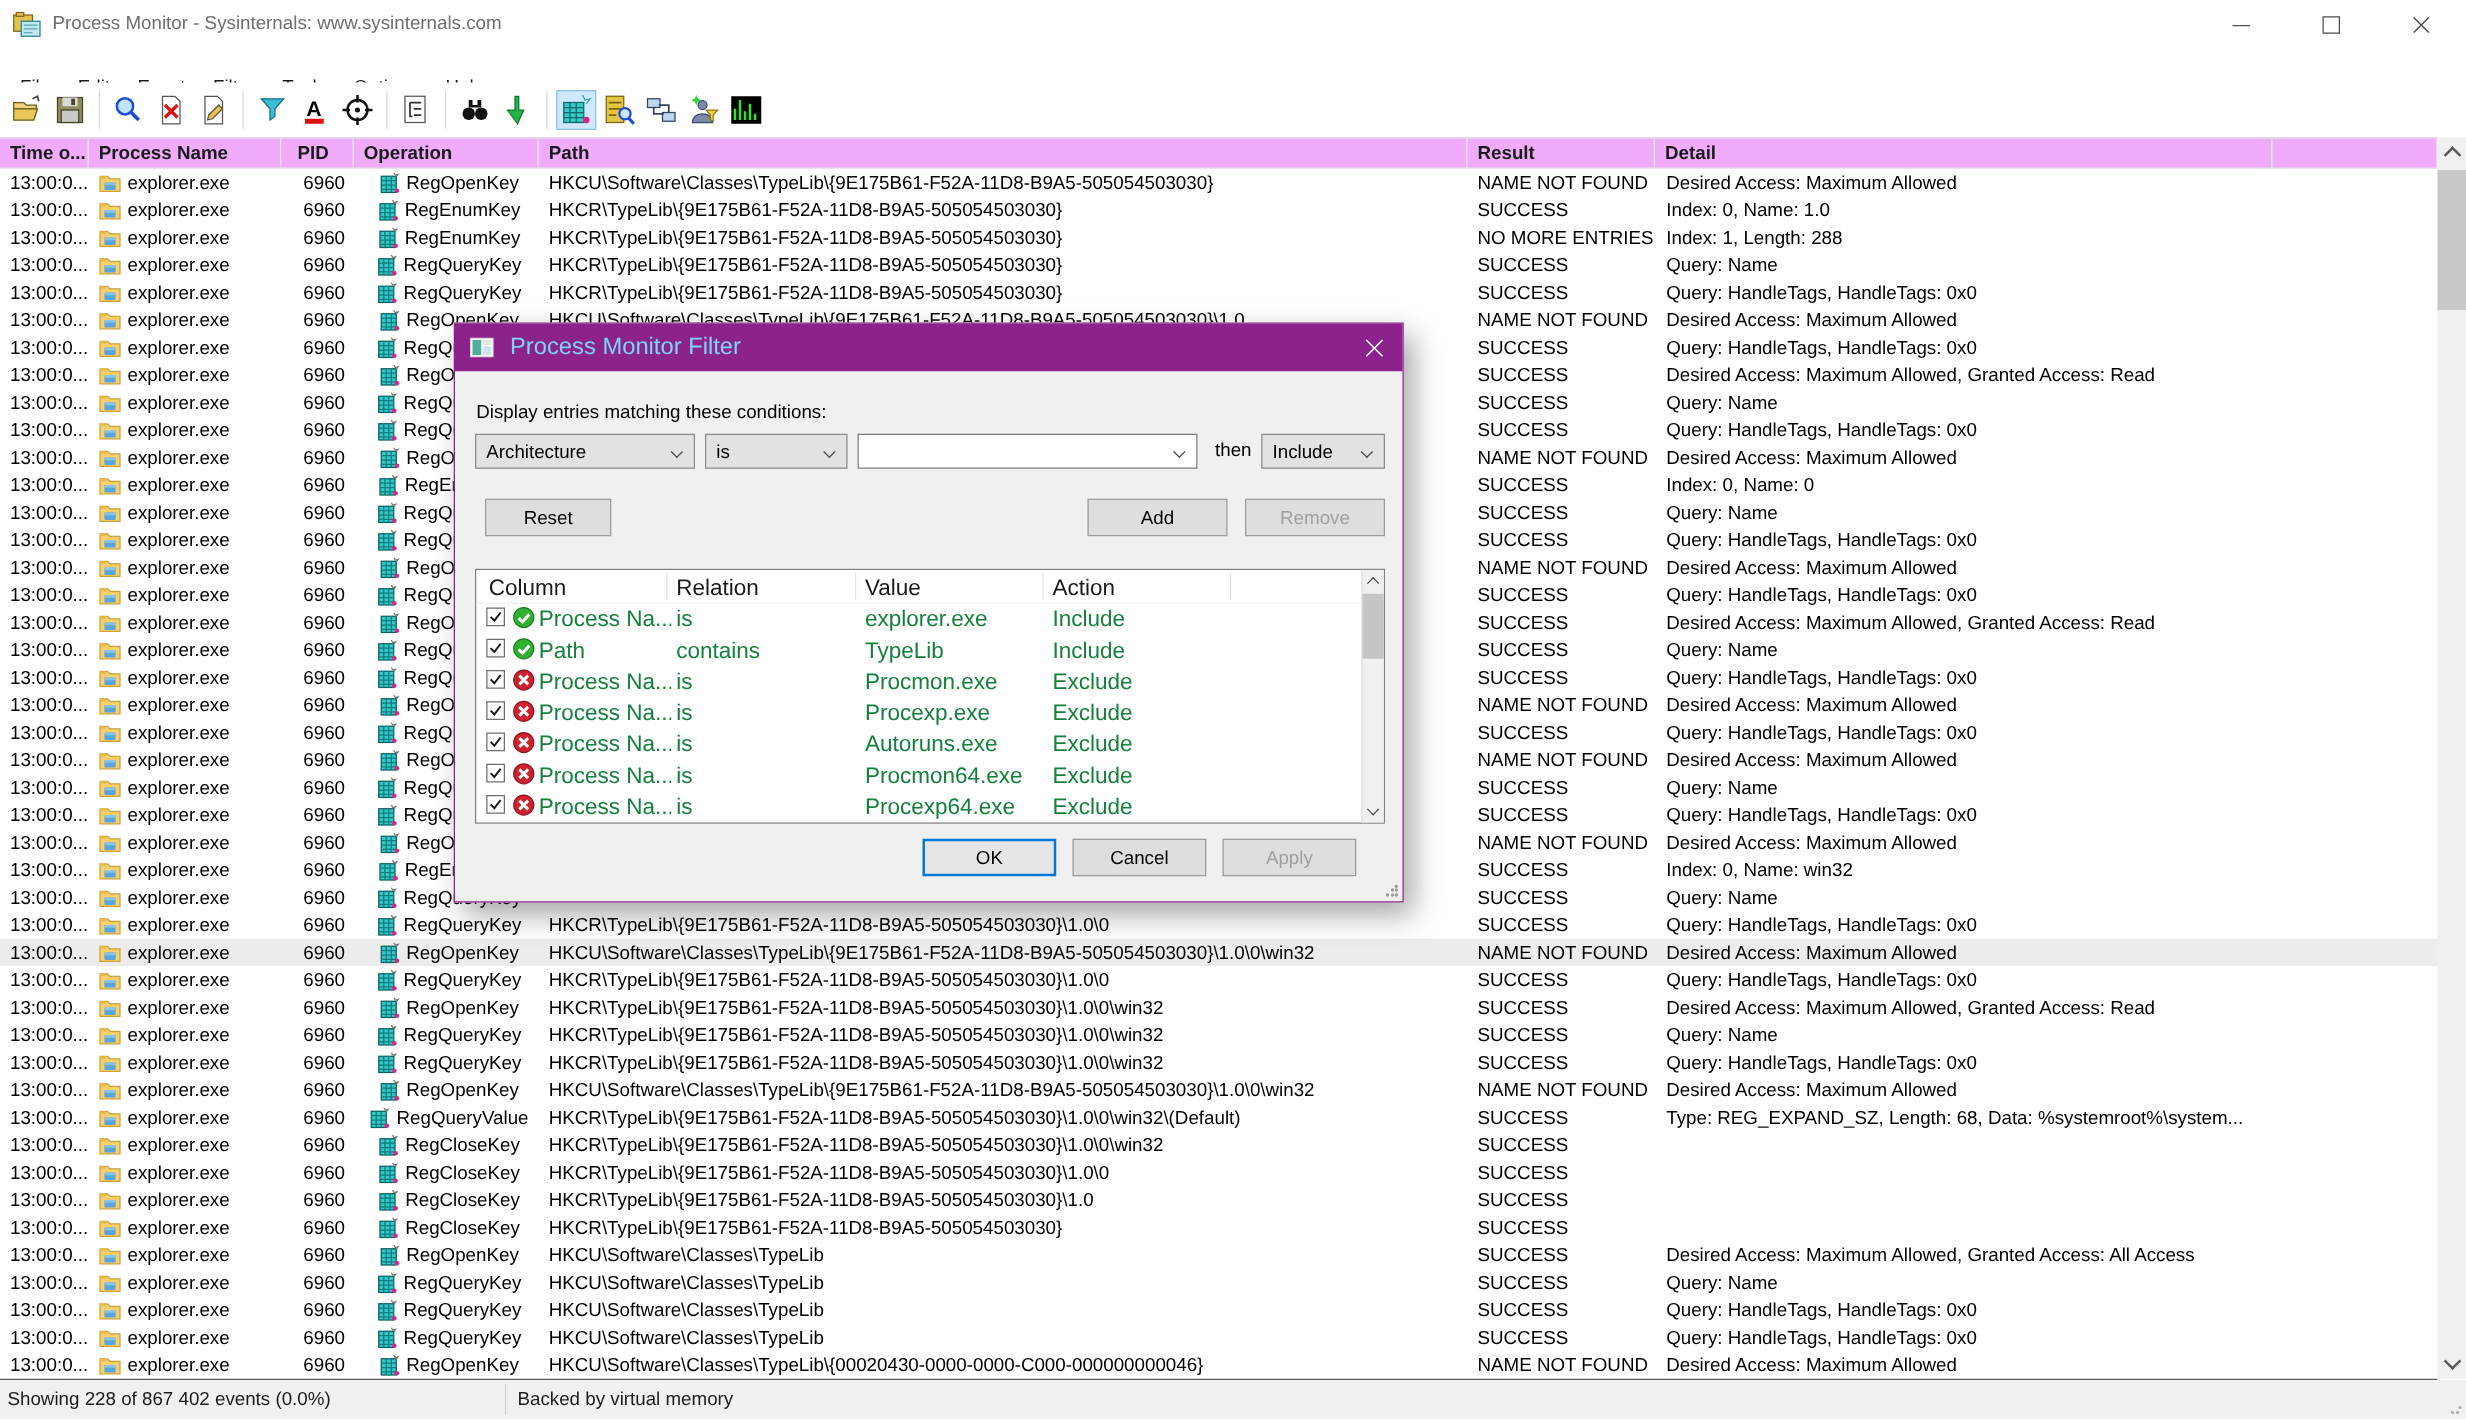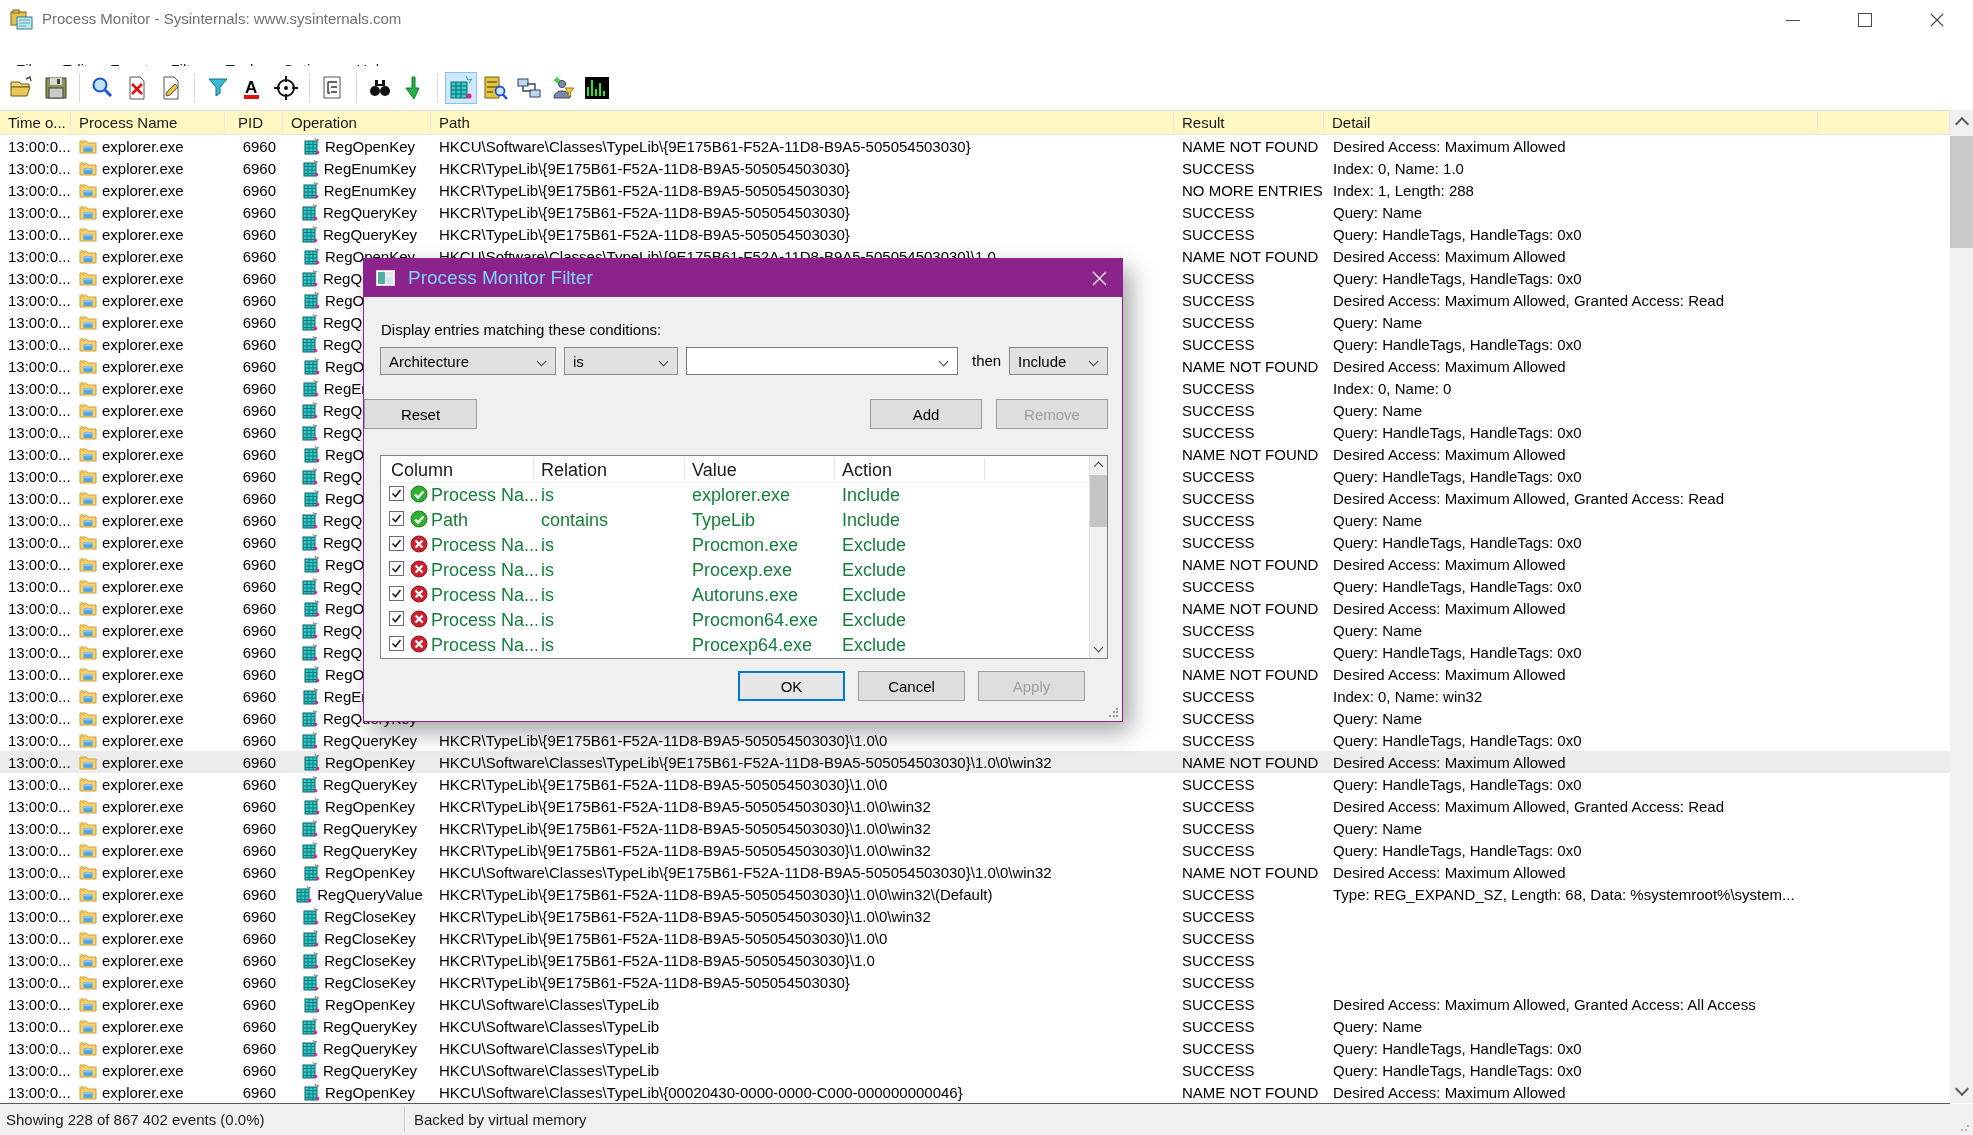--- a/index.html
+++ b/index.html
@@ -18,21 +18,21 @@
   .menubar{position:absolute;left:0;top:40px;width:1973px;height:26px;background:#fff;display:flex;align-items:center;padding-left:5px;box-sizing:border-box;}
   .menu-item{font-size:15px;color:#1b1b1b;padding:2px 11px;white-space:nowrap;margin-top:32px;}
 
   
   .toolbar{position:absolute;left:0;top:66px;width:1973px;height:44px;background:#fff;display:flex;align-items:center;padding-left:5px;box-sizing:border-box;}
   .tbtn{width:32px;height:32px;display:flex;align-items:center;justify-content:center;margin:0 1px;border:1px solid transparent;box-sizing:border-box;}
   .tbtn.active{background:#cde8ff;border-color:#8fc1e8;}
   .tsep{width:1px;height:30px;background:#d9d9d9;margin:0 6px;}
 
   
-  .grid-header{position:absolute;left:0;top:110px;width:1950px;height:25px;background:#fef9c3;border-top:1px solid #dcdcdc;border-bottom:1px solid #e4e4e4;display:flex;box-sizing:border-box;}
+  .grid-header{position:absolute;left:0;top:110px;width:1950px;height:25px;background:#f0abfc;border-top:1px solid #dcdcdc;border-bottom:1px solid #e4e4e4;display:flex;box-sizing:border-box;font-weight:bold;}
   .gh-cell{height:100%;display:flex;align-items:center;padding-left:8px;box-sizing:border-box;border-right:1px solid #e7e7e7;font-size:15px;color:#1a1a1a;white-space:nowrap;overflow:hidden;}
   .gh-cell.right{justify-content:center;padding-right:6px;padding-left:0;}
   .gh-extra-div{position:absolute;left:1817px;top:0;width:1px;height:25px;background:#e7e7e7;}
 
   
   .rows{position:absolute;left:0;top:135px;width:1950px;}
   .row{display:flex;height:22px;background:#fff;}
   .row.sel{background:#ececec;}
   .cell{flex:none;height:22px;display:flex;align-items:center;overflow:hidden;white-space:nowrap;font-size:15px;color:#000;box-sizing:border-box;}
   .c-time{width:71px;padding-left:8px;}
@@ -2047,21 +2047,21 @@
     <div class="combo white" style="left:322px;top:88px;width:272px;">
       <span></span>
       <span class="chv down small"></span>
     </div>
     <span class="then-label">then</span>
     <div class="combo" style="left:645px;top:88px;width:99px;">
       <span>Include</span>
       <span class="chv down small"></span>
     </div>
 
-    <div class="btn" style="left:0;top:140px;width:113px;">Reset</div>
+    <div class="btn" style="left:24px;top:140px;width:101px;">Reset</div>
     <div class="btn" style="left:506px;top:140px;width:112px;">Add</div>
     <div class="btn disabled" style="left:632px;top:140px;width:112px;">Remove</div>
 
     <div class="flist">
       <div class="fl-head">
         <div class="fl-h-div" style="left:152px;"></div>
         <div class="fl-h-div" style="left:303px;"></div>
         <div class="fl-h-div" style="left:453px;"></div>
         <div class="fl-h-div" style="left:603px;"></div>
       <span class="fl-h-label" style="left: 10px;">Column</span>

